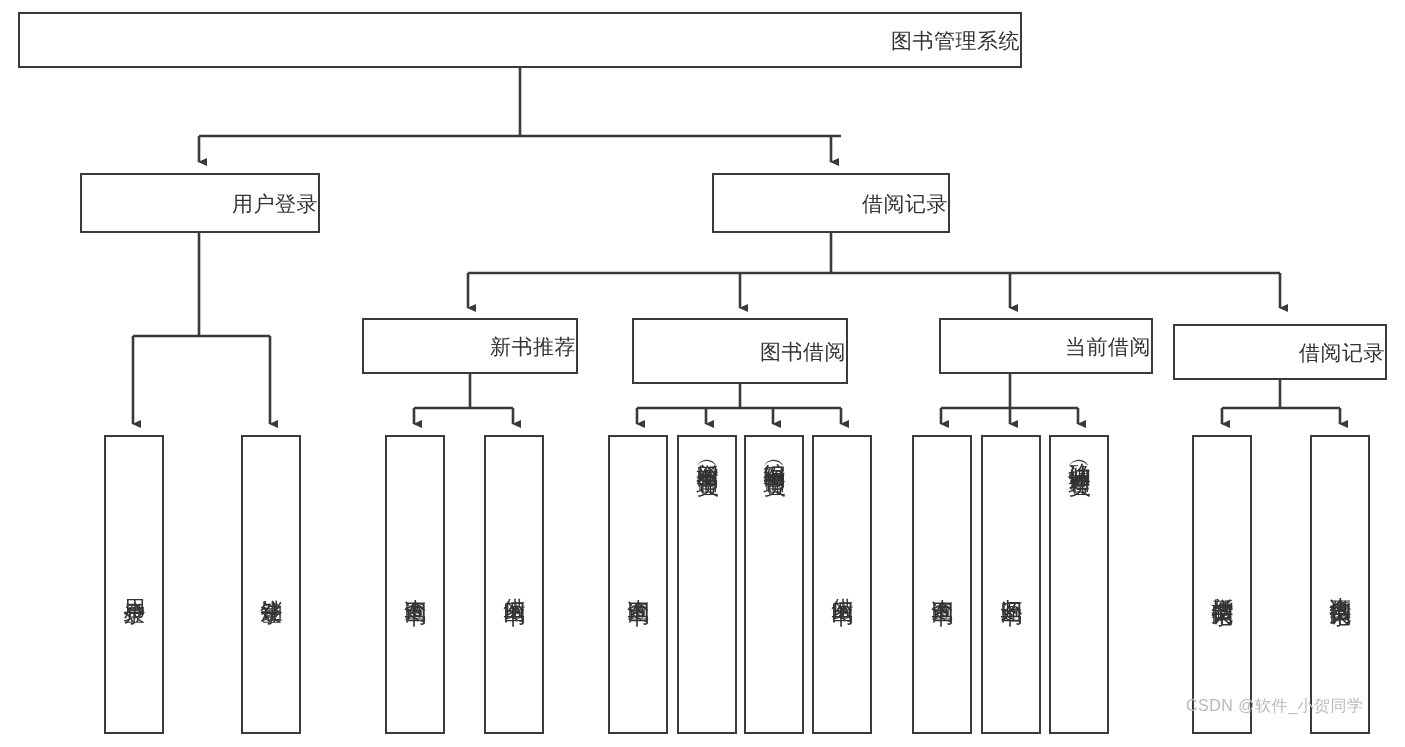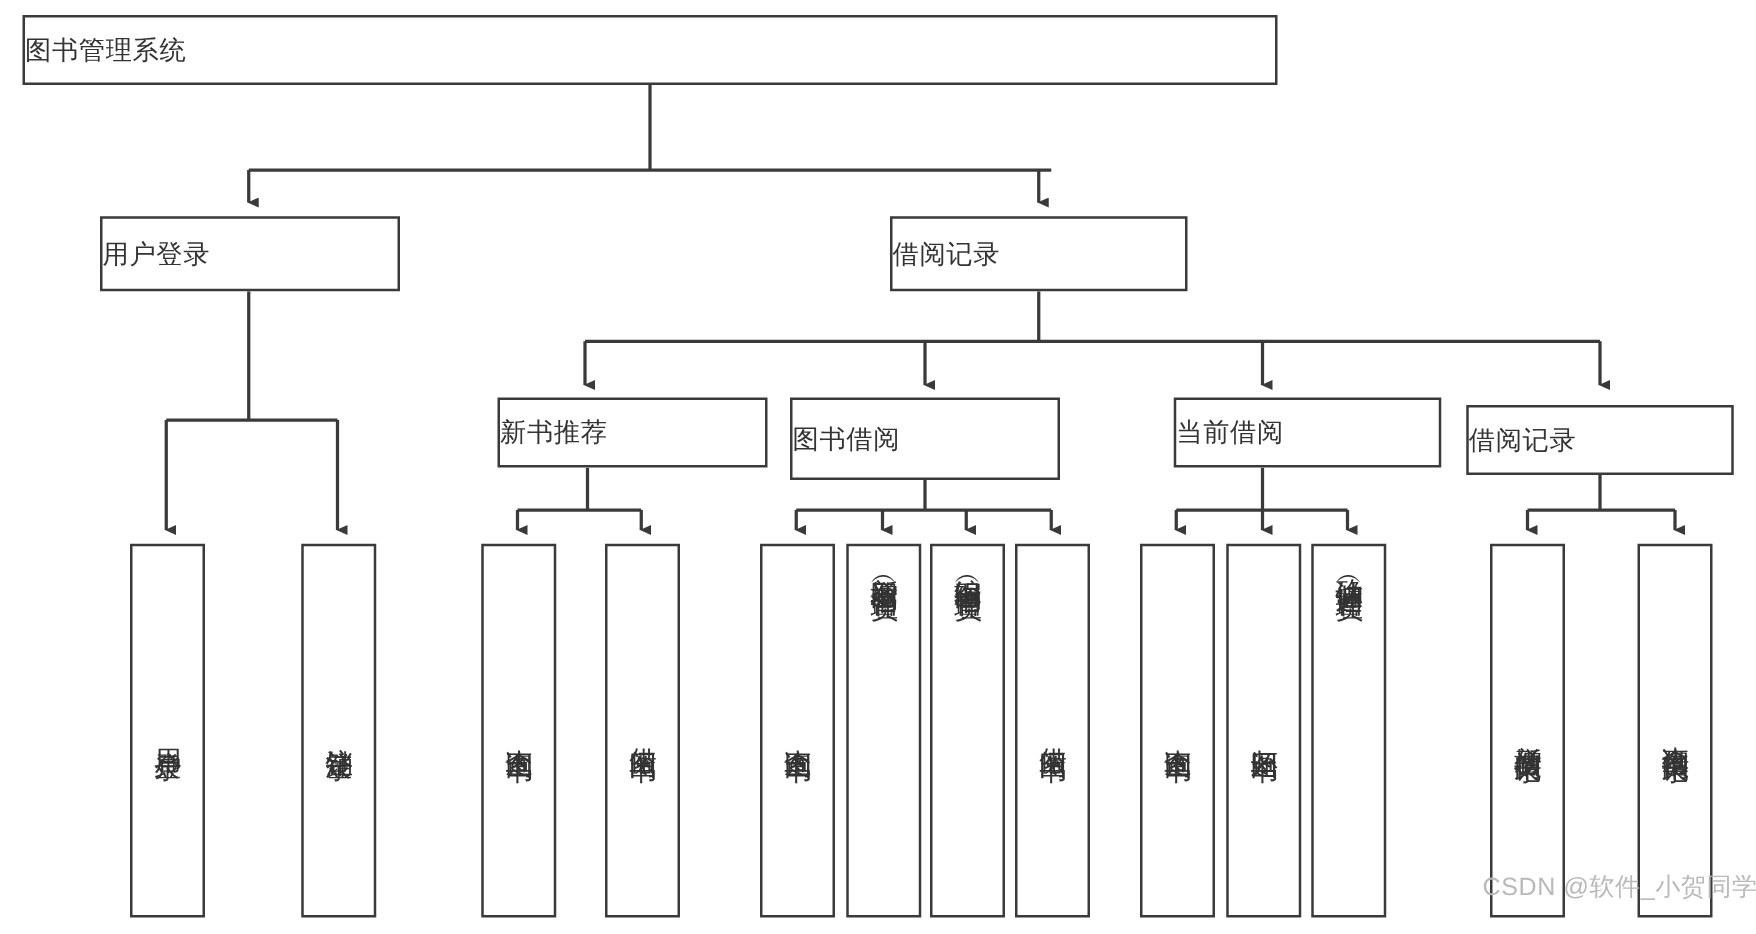--- a/index.html
+++ b/index.html
@@ -23,21 +23,21 @@
     height: 747px;
     pointer-events: none;
   }
   .node {
     position: absolute;
     box-sizing: border-box;
     background: #ffffff;
     border: 2px solid #3a3a3a;
     display: flex;
     align-items: center;
-    justify-content: flex-start;
+    justify-content: flex-end;
   }
   .node .lbl {
     color: #333333;
     letter-spacing: 0.5px;
     white-space: nowrap;
   }
   .node.h .lbl {
     font-size: 21px;
     line-height: 1;
   }
@@ -54,21 +54,21 @@
     letter-spacing: 2px;
   }
   .node.v.mid {
     align-items: center;
     padding-top: 0;
   }
   #watermark {
     position: absolute;
     left: 1186px;
     top: 696px;
-    font-size: 20px;
+    font-size: 16px;
     color: #b9b9b9;
     white-space: nowrap;
     letter-spacing: 0.5px;
   }
 </style>
 </head>
 <body>
 
 <div id="canvas">
 
@@ -126,21 +126,21 @@
     <span class="lbl">图书管理系统</span>
   </div>
 
   <div class="node h" style="left:80px; top:173px; width:240px; height:60px;">
     <span class="lbl">用户登录</span>
   </div>
   <div class="node h" style="left:712px; top:173px; width:238px; height:60px;">
     <span class="lbl">借阅记录</span>
   </div>
 
-  <div class="node h" style="left:362px; top:318px; width:216px; height:56px;margin-left:36px;">
+  <div class="node h" style="left:362px; top:318px; width:216px; height:56px;">
     <span class="lbl">新书推荐</span>
   </div>
   <div class="node h" style="left:632px; top:318px; width:216px; height:66px;">
     <span class="lbl">图书借阅</span>
   </div>
   <div class="node h" style="left:903px; top:318px; width:214px; height:56px;margin-left:36px;">
     <span class="lbl">当前借阅</span>
   </div>
   <div class="node h" style="left:1173px; top:324px; width:214px; height:56px;">
     <span class="lbl">借阅记录</span>

